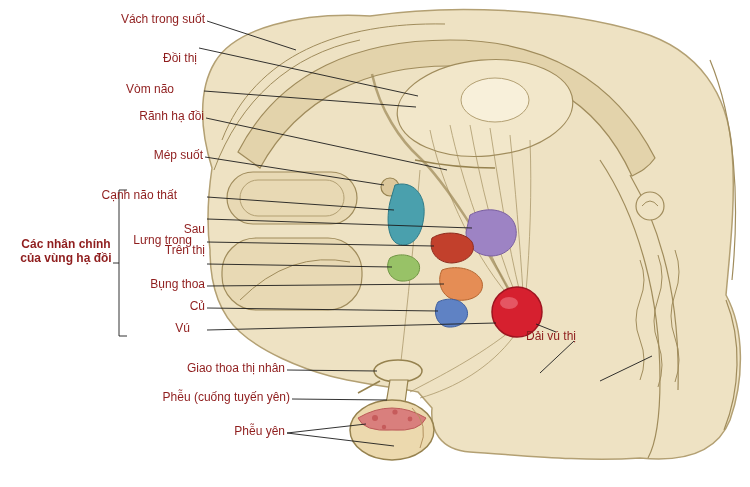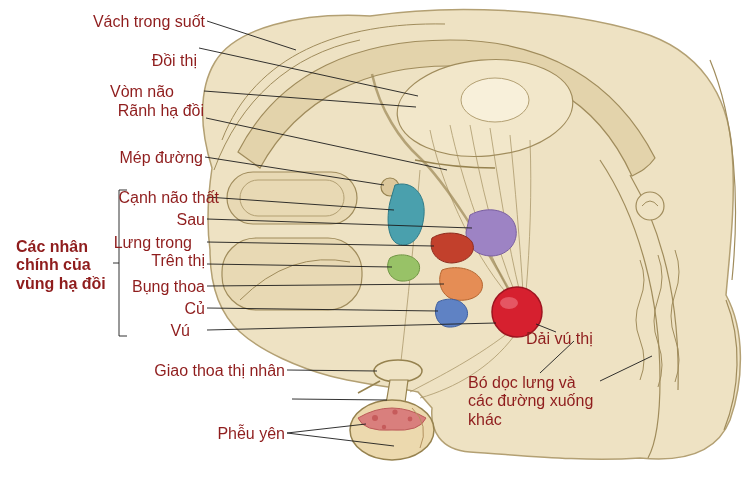--- a/index.html
+++ b/index.html
@@ -1,20 +1,20 @@
 <!DOCTYPE html>
 <html><head>
 <meta charset="utf-8">
 <style>
   html,body{margin:0;padding:0;background:#fff;}
   .stage{position:relative;width:750px;height:487px;background:#ffffff;
          font-family:"Liberation Sans",sans-serif;overflow:hidden;}
   .stage svg{position:absolute;left:0;top:0;}
-  .lbl{position:absolute;font-size:16px;color:#8f1d1d;white-space:nowrap;line-height:1.15;}
-  .lbl.wrap{white-space:normal;text-align:left;}
+  .lbl{position:absolute;font-size:12px;color:#8f1d1d;white-space:nowrap;line-height:1.15;}
+  .lbl.wrap{white-space:normal;text-align:center;}
   .lbl.group{font-weight:700;}
   .ptr{stroke:#1c1c1c;stroke-width:0.9;fill:none;}
   .tissue-stroke{stroke:#a08c5c;fill:none;}
 </style>
 </head>
 <body>
 
 <div class="stage">
 
   <svg viewBox="0 0 750 487" width="750" height="487">
@@ -117,32 +117,32 @@
       <line class="ptr" x1="556" y1="332" x2="536" y2="324"></line>
       <line class="ptr" x1="540" y1="373" x2="574" y2="341"></line>
       <line class="ptr" x1="600" y1="381" x2="652" y2="356"></line>
       <path class="ptr" d="M 127,190 L 119,190 L 119,336 L 127,336 M 119,263 L 113,263"></path>
     </g>
   </svg>
 
   <div class="lbl" style="right:545px;top:13px">Vách trong suốt</div>
   <div class="lbl" style="right:553px;top:52px">Đồi thị</div>
   <div class="lbl" style="right:576px;top:83px">Vòm não</div>
-  <div class="lbl" style="right:546px;top:102px">Rãnh hạ đồi</div>
-  <div class="lbl" style="right:547px;top:149px">Mép đường</div>
+  <div class="lbl" style="right:546px;top:110px">Rãnh hạ đồi</div>
+  <div class="lbl" style="right:547px;top:149px">Mép suốt</div>
 
   <div class="lbl wrap group" style="left:16px;top:238px;width:100px">Các nhân chính của vùng hạ đồi</div>
 
-  <div class="lbl" style="right:531px;top:189px">Cạnh não thất</div>
-  <div class="lbl" style="right:545px;top:211px">Sau</div>
+  <div class="lbl" style="right:573px;top:189px">Cạnh não thất</div>
+  <div class="lbl" style="right:545px;top:223px">Sau</div>
   <div class="lbl" style="right:558px;top:234px">Lưng trong</div>
-  <div class="lbl" style="right:545px;top:252px">Trên thị</div>
+  <div class="lbl" style="right:545px;top:244px">Trên thị</div>
   <div class="lbl" style="right:545px;top:278px">Bụng thoa</div>
   <div class="lbl" style="right:545px;top:300px">Củ</div>
   <div class="lbl" style="right:560px;top:322px">Vú</div>
 
   <div class="lbl" style="right:465px;top:362px">Giao thoa thị nhân</div>
+  <div class="lbl" style="right:460px;top:391px">Phễu (cuống tuyến yên)</div>
   <div class="lbl" style="right:465px;top:425px">Phễu yên</div>
 
   <div class="lbl" style="left:526px;top:330px">Dải vú thị</div>
-  <div class="lbl wrap" style="left:468px;top:374px;width:134px">Bó dọc lưng và các đường xuống khác</div>
 
 </div>
 
 </body></html>

